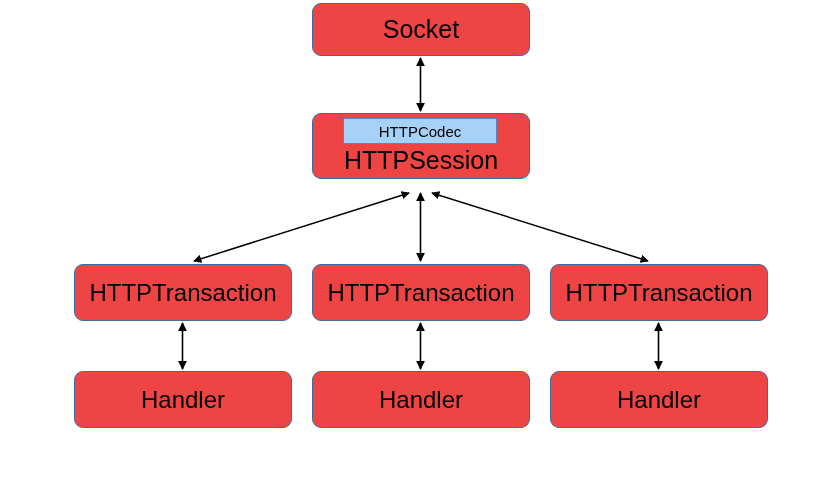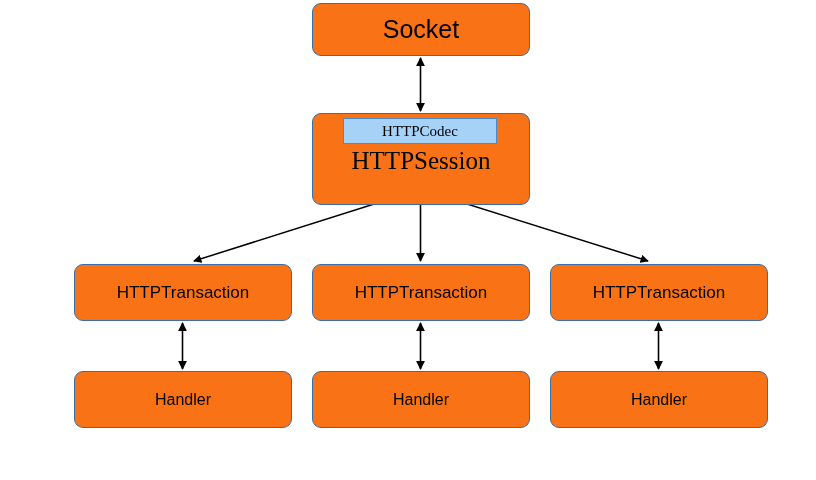--- a/index.html
+++ b/index.html
@@ -26,21 +26,21 @@
     position: absolute;
     left: 0;
     top: 0;
     width: 816px;
     height: 480px;
     pointer-events: none;
   }
   .node {
     position: absolute;
     box-sizing: border-box;
-    background: #f97316;
+    background: #ef4444;
     border: 1px solid #3C6EA5;
     border-radius: 9px;
     display: flex;
     align-items: center;
     justify-content: center;
     color: #000000;
     font-family: "Liberation Sans", sans-serif;
   }
   .node-label {
     font-size: 25px;
@@ -54,24 +54,23 @@
     left: 312px;
     top: 3px;
     width: 218px;
     height: 53px;
   }
   
   #node-httpsession {
     left: 312px;
     top: 113px;
     width: 218px;
-    height: 92px;
+    height: 66px;
     display: block;
     position: absolute;
-    font-family: Liberation Serif, serif;
   }
   #node-httpsession .session-title {
     position: absolute;
     left: 0;
     right: 0;
     top: 34px;
     height: 40px;
     display: flex;
     justify-content: center;
   }
@@ -98,22 +97,22 @@
   .tx-row .node,
   .handler-row .node {
     height: 57px;
   }
   #node-tx-0 { left: 74px;  top: 264px; width: 218px; }
   #node-tx-1 { left: 312px; top: 264px; width: 218px; }
   #node-tx-2 { left: 550px; top: 264px; width: 218px; }
   #node-handler-0 { left: 74px;  top: 371px; width: 218px; }
   #node-handler-1 { left: 312px; top: 371px; width: 218px; }
   #node-handler-2 { left: 550px; top: 371px; width: 218px; }
-  .tx-label { font-size: 17px; }
-  .handler-label { font-size: 16px; }
+  .tx-label { font-size: 24px; }
+  .handler-label { font-size: 24px; }
 </style>
 </head>
 <body>
 
 <div id="diagram-canvas">
 
   <svg class="arrow-layer" viewBox="0 0 816 480" width="816" height="480" xmlns="http://www.w3.org/2000/svg">
     <defs>
       <marker id="head" viewBox="0 0 10 10" refX="9" refY="5" markerWidth="5.5" markerHeight="5.5" orient="auto-start-reverse">
         <path d="M 0 0 L 10 5 L 0 10 z" fill="#000000"></path>

